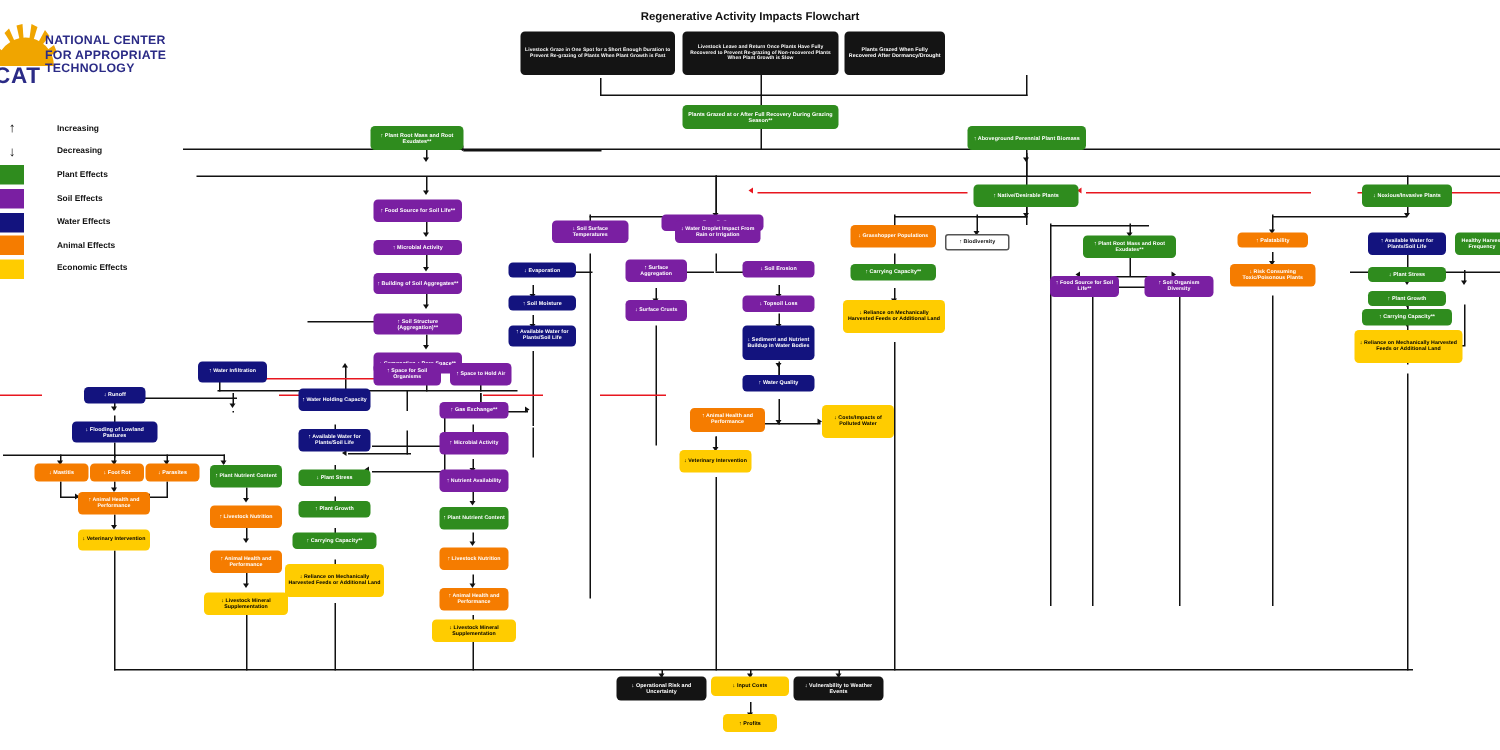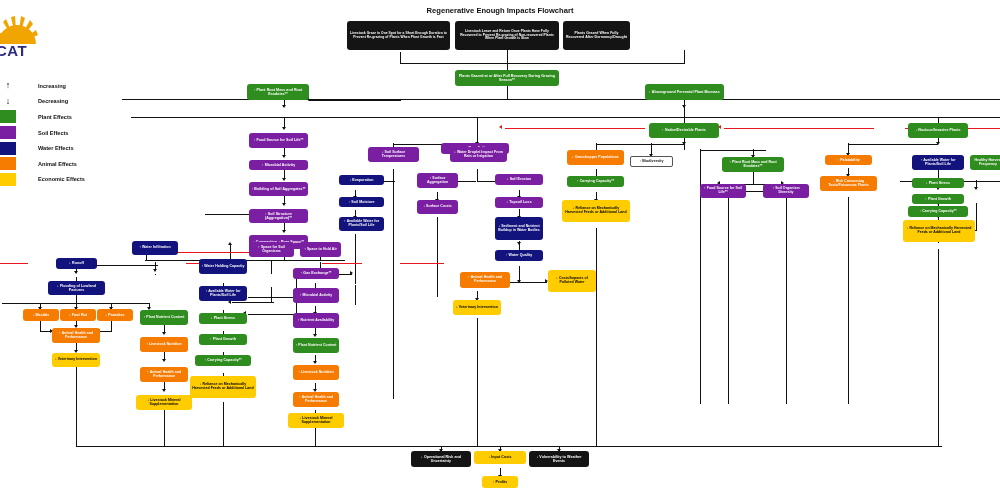--- a/index.html
+++ b/index.html
@@ -44,37 +44,42 @@
   .ah-u{border-left:2.6px solid transparent;border-right:2.6px solid transparent;border-bottom:3.4px solid #111;}
   .ah-l{border-top:2.6px solid transparent;border-bottom:2.6px solid transparent;border-right:3.4px solid #111;}
   .ah-r{border-top:2.6px solid transparent;border-bottom:2.6px solid transparent;border-left:3.4px solid #111;}
   .ah-l.red{border-right-color:#e8161f;}
 </style>
 </head>
 <body>
 
 <div id="canvas">
 
-  <div class="title">Regenerative Enough Impacts Flowchart</div>
+  <div class="title">Regenerative Activity Impacts Flowchart</div>
 
   <div class="logo-wrap">
     <div class="sun">
       <svg width="46" height="30" viewBox="0 0 46 30">
         <g fill="#f0a500">
           <polygon points="23,28 5,20 2,14 23,28"></polygon>
           <polygon points="23,28 9,6 12,3 23,28"></polygon>
           <polygon points="23,28 17,1 21,0 23,28"></polygon>
           <polygon points="23,28 27,0 31,2 23,28"></polygon>
           <polygon points="23,28 36,4 39,8 23,28"></polygon>
           <polygon points="23,28 42,14 44,19 23,28"></polygon>
         </g>
         <path d="M4 28 A19 19 0 0 1 42 28 Z" fill="#f0a500"></path>
       </svg>
     </div>
     <div class="cat">CAT</div>
+    <div class="ncat-text">
+      <div>NATIONAL CENTER</div>
+      <div>FOR APPROPRIATE</div>
+      <div>TECHNOLOGY</div>
+    </div>
   </div>
 
   <div class="legend">
     <div class="legend-row">
       <div class="legend-key">
           <span class="arrow-up">↑</span>
         </div>
       <div class="legend-label">Increasing</div>
     </div>
     <div class="legend-row">

